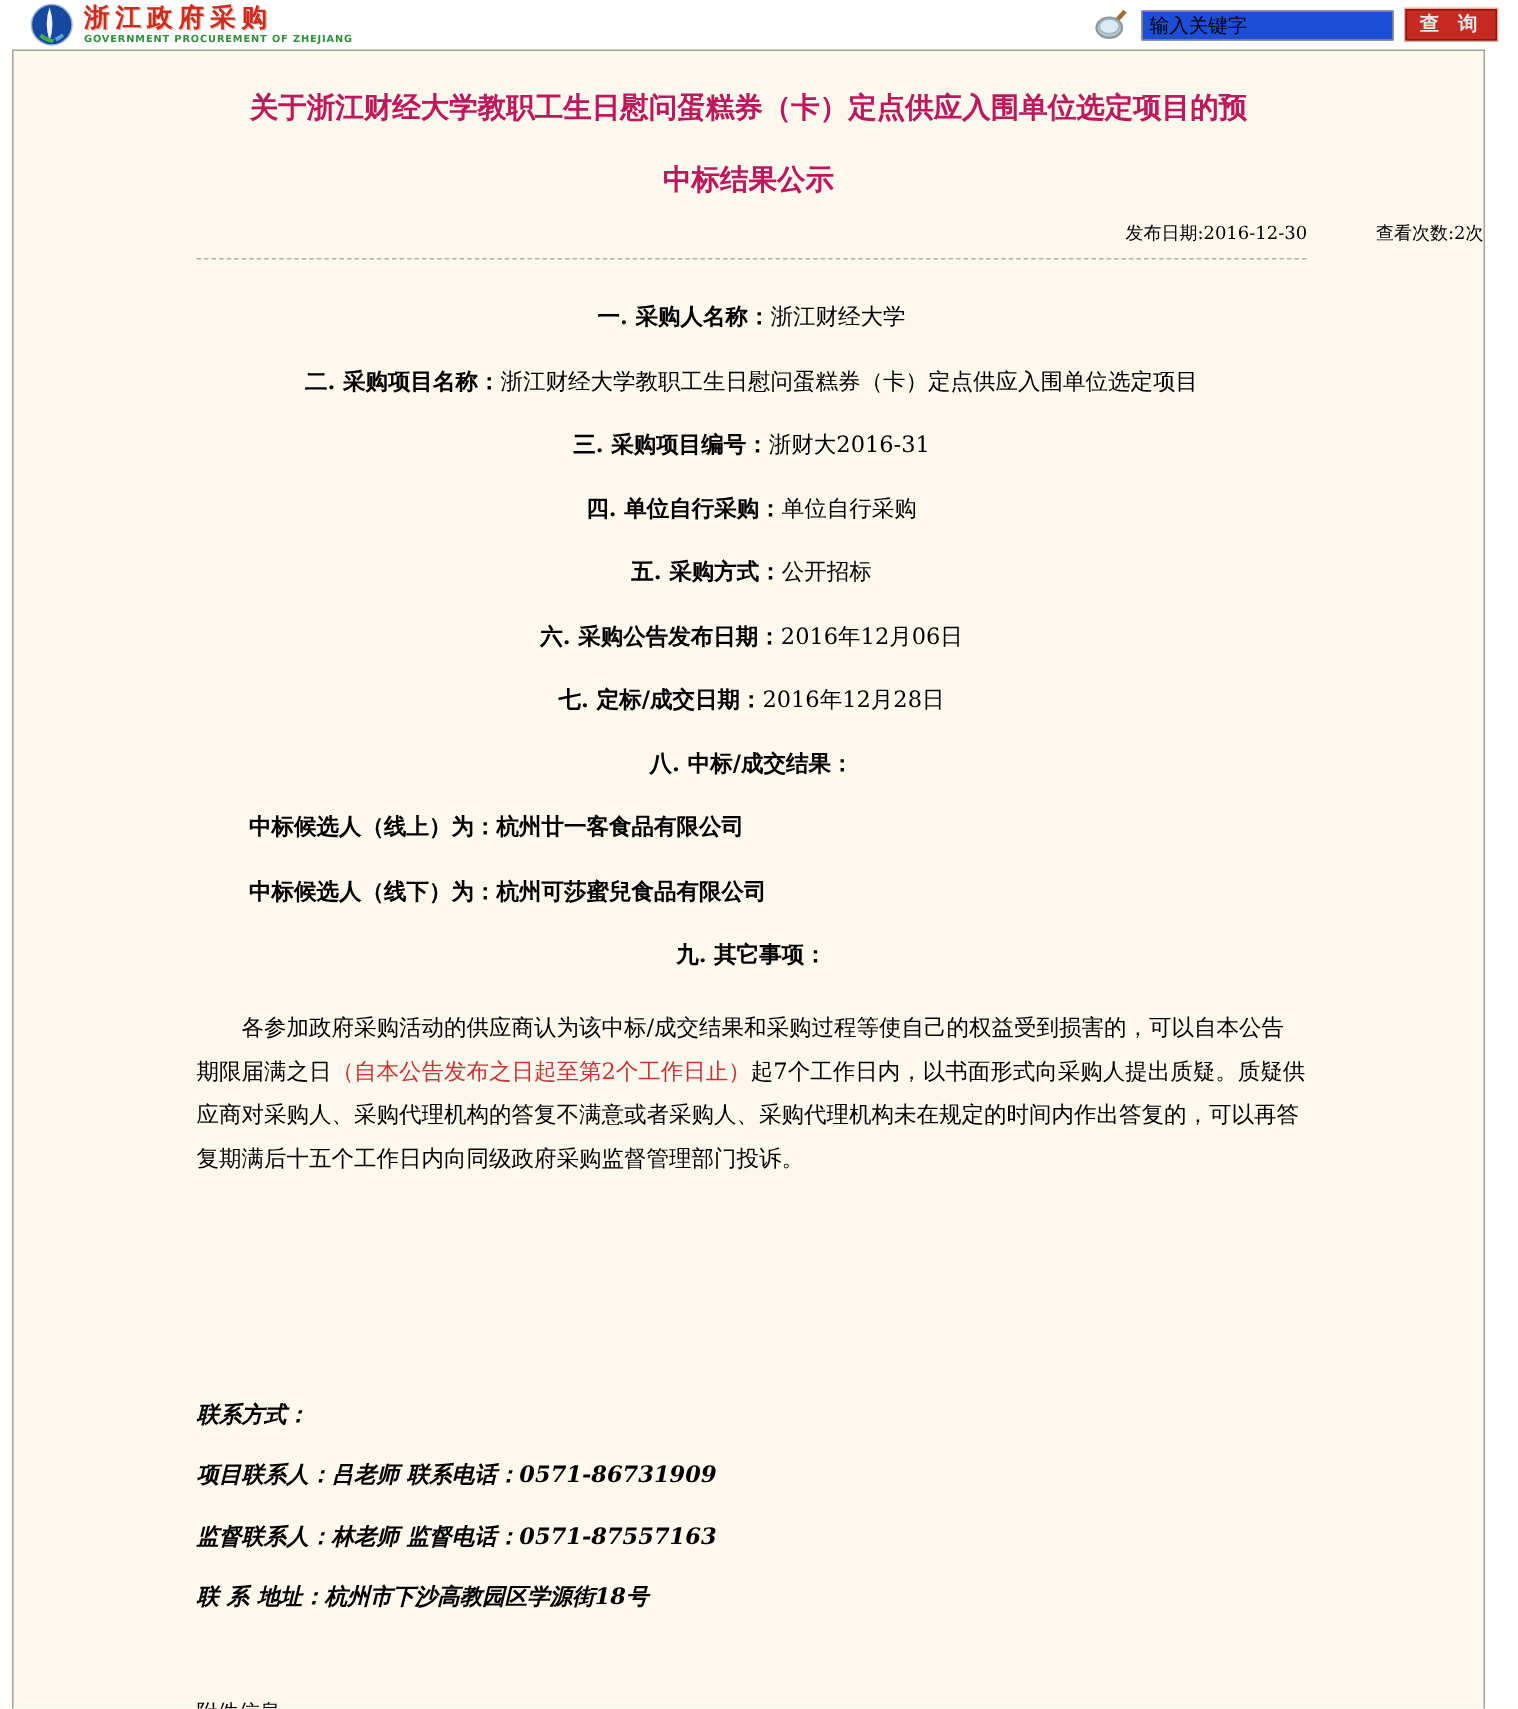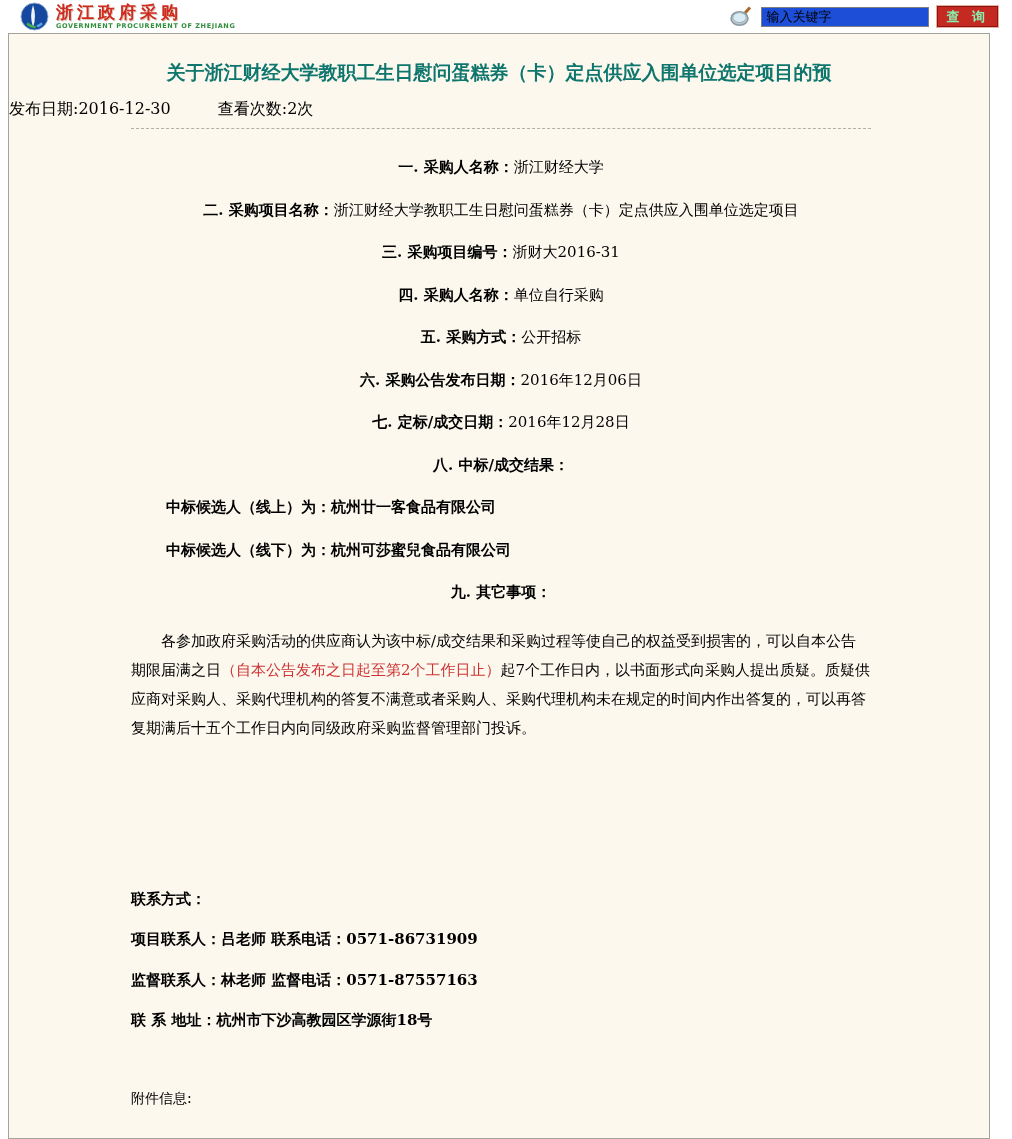--- a/index.html
+++ b/index.html
@@ -30,61 +30,61 @@
     font-weight:bold;
   }
   .search{ display:flex; align-items:center; gap:8px; }
   .search-icon{ width:24px; height:22px; display:inline-block; }
   .search-input{
     width:168px; height:20px; border:1px solid #7f7f7f; background:#1d4ed8;
     font-family:"DejaVu Serif","Liberation Serif",serif;
     font-size:13px; padding:1px 4px; color:#000;
   }
   .search-btn{
-    background:#c42a22; color:#86efac; font-weight:bold; font-size:13px;
+    background:#c42a22; color:#e5e5e5; font-weight:bold; font-size:13px;
     border:1px solid #8e1410; box-shadow:0 0 0 1px #e6afa4;
     padding:2px 8px; letter-spacing:4px; cursor:pointer; line-height:1.2;
     font-family:"DejaVu Serif","Liberation Serif",serif;
   }
 
   
   .content-box{
     margin:0 22px 0 8px;
     border:1px solid #a3a399;
     background:#fcf8ee;
     min-height:1106px;
     padding-bottom:30px;
   }
   .doc-title{
     margin:14px 60px 0; text-align:center;
-    font-size:19px; font-weight:bold; line-height:48px; color:#0f766e;
+    font-size:19px; font-weight:bold; line-height:48px; color:#be185d;
   }
   .doc-meta{
-    text-align:left; font-size:16px; margin-top:3px; color:#000;
+    text-align:right; font-size:12px; margin-top:3px; color:#000;
   }
   .doc-meta .meta-publish{ margin-right:42px; }
   .dashed-sep{
     border-top:1px dashed #b0b0a8; margin:8px 118px 0 122px; height:0;
   }
 
   .doc-body{
     padding:30px 118px 0 122px; font-size:15px;
   }
   .item{ margin:0 0 26px; line-height:1.1;text-align:center; }
   .item .item-label{ font-weight:bold; }
   .item .item-value{ font-weight:normal; }
   .sub-item{ margin:0 0 26px 35px; font-weight:bold; line-height:1.1; }
 
   .notice{
     margin:4px 0 0; line-height:29px; text-indent:2em; font-size:15px;
   }
   .notice .red-text{ color:#cc3333; }
 
   .contact{ margin-top:148px; }
-  .contact-line{ font-weight:bold; margin:0 0 24px; line-height:1.1; font-size:15px; }
+  .contact-line{ font-weight:bold; margin:0 0 24px; line-height:1.1; font-size:15px;font-style:italic; }
 
   .attachment{ margin:62px 0 0; font-size:14px; line-height:1.1; }
 </style>
 </head>
 <body>
 
 <header class="topbar">
   <div class="logo">
     <span class="logo-emblem">
       <svg width="29" height="29" viewBox="0 0 30 30">
@@ -109,34 +109,35 @@
       </svg>
     </span>
     <input class="search-input" type="text" value="输入关键字" style="">
     <button class="search-btn">查 询</button>
   </div>
 </header>
 
 <main class="content-box">
   <h1 class="doc-title">
     <span style="display:block">关于浙江财经大学教职工生日慰问蛋糕券（卡）定点供应入围单位选定项目的预</span>
+    <span style="display:block">中标结果公示</span>
   </h1>
 
   <div class="doc-meta">
     <span class="meta-publish">发布日期:2016-12-30</span>
     <span class="meta-views">查看次数:2次</span>
   </div>
 
   <div class="dashed-sep"></div>
 
   <div class="doc-body">
     <p class="item"><span class="item-label">一. 采购人名称：</span><span class="item-value">浙江财经大学</span></p>
     <p class="item"><span class="item-label">二. 采购项目名称：</span><span class="item-value">浙江财经大学教职工生日慰问蛋糕券（卡）定点供应入围单位选定项目</span></p>
     <p class="item"><span class="item-label">三. 采购项目编号：</span><span class="item-value">浙财大2016-31</span></p>
-    <p class="item"><span class="item-label">四. 采购人名称：</span><span class="item-value">单位自行采购</span></p>
+    <p class="item"><span class="item-label">四. 单位自行采购：</span><span class="item-value">单位自行采购</span></p>
     <p class="item"><span class="item-label">五. 采购方式：</span><span class="item-value">公开招标</span></p>
     <p class="item"><span class="item-label">六. 采购公告发布日期：</span><span class="item-value">2016年12月06日</span></p>
     <p class="item"><span class="item-label">七. 定标/成交日期：</span><span class="item-value">2016年12月28日</span></p>
     <p class="item"><span class="item-label">八. 中标/成交结果：</span></p>
 
     <p class="sub-item">中标候选人（线上）为：杭州廿一客食品有限公司</p>
     <p class="sub-item">中标候选人（线下）为：杭州可莎蜜兒食品有限公司</p>
 
     <p class="item"><span class="item-label">九. 其它事项：</span></p>
 

